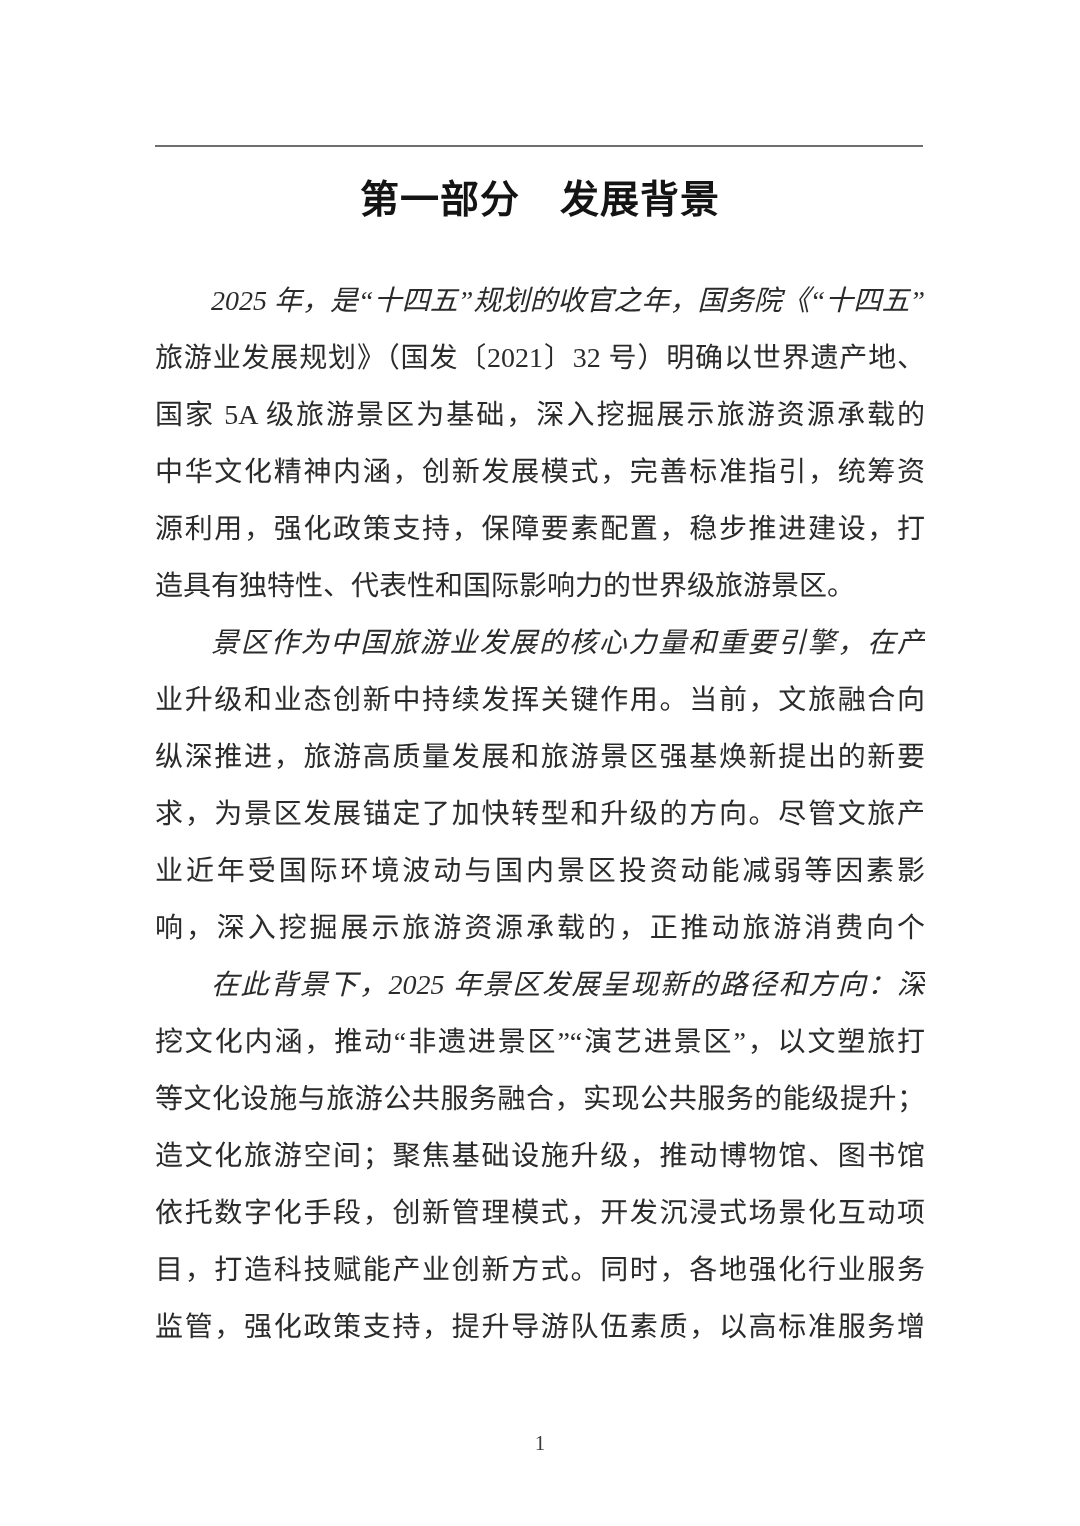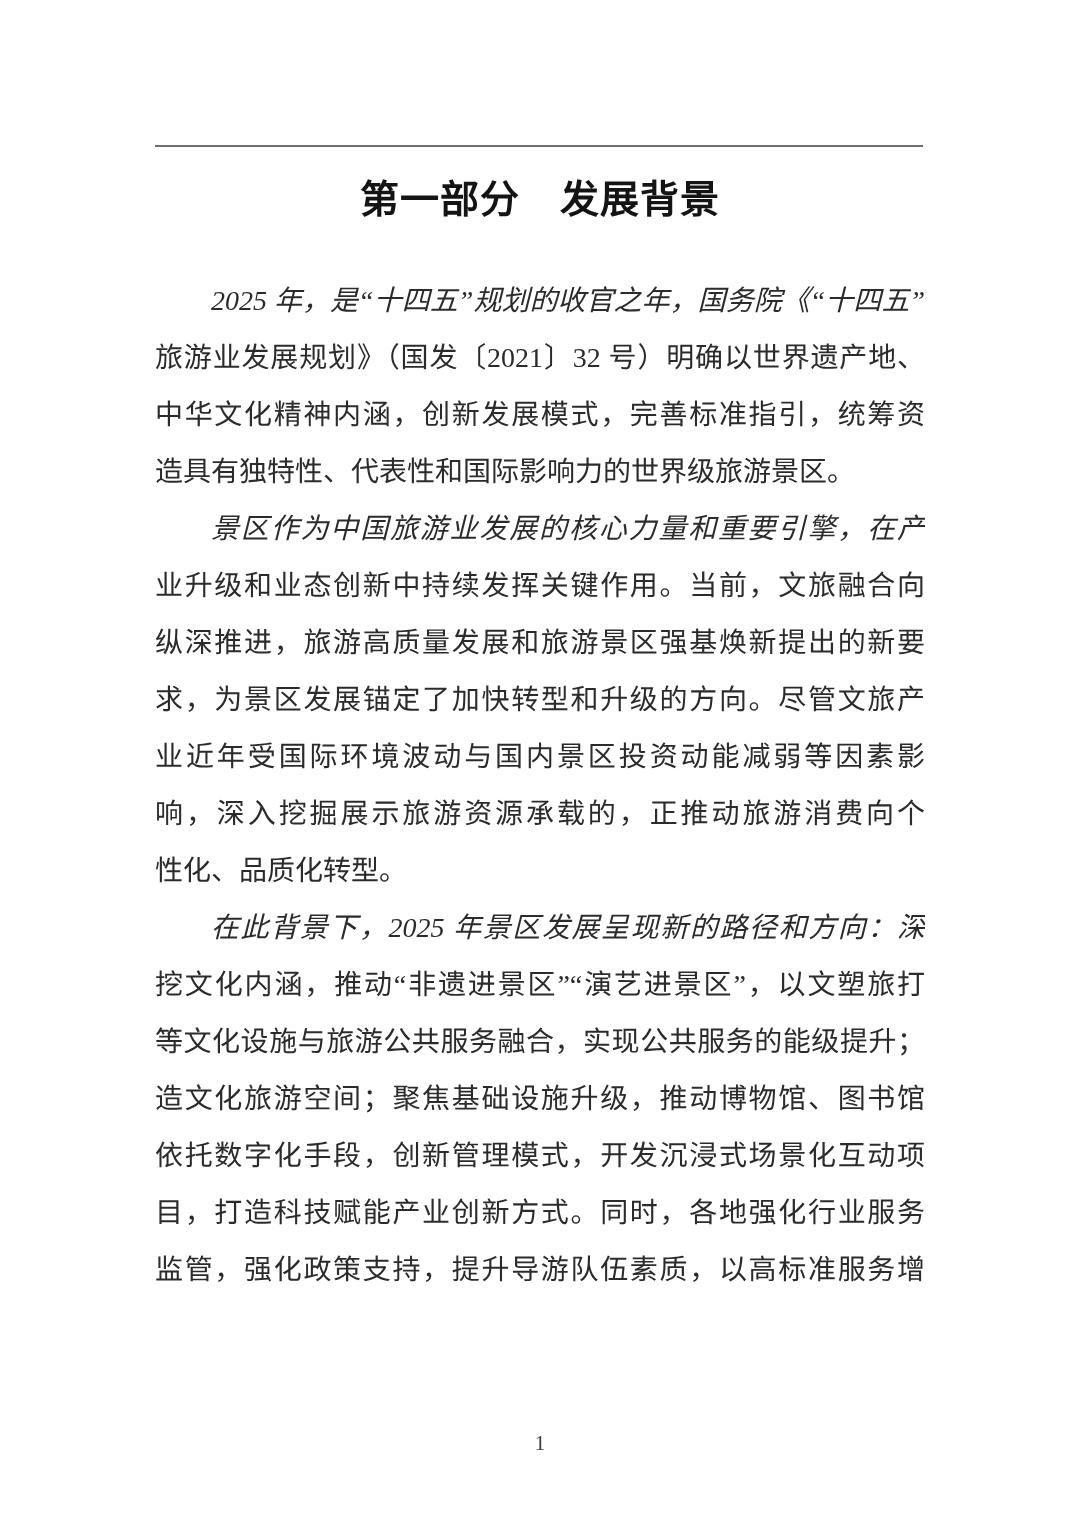--- a/index.html
+++ b/index.html
@@ -82,31 +82,32 @@
 <div class="page">
 
   <div class="header-rule"></div>
 
   <h1 class="page-title">第一部分　发展背景</h1>
 
   <div class="body-text">
       <div class="paragraph">
         <div class="line first">2025 年，是“十四五”规划的收官之年，国务院《“十四五”</div>
         <div class="line">旅游业发展规划》（国发〔2021〕32 号）明确以世界遗产地、</div>
+        <div class="line">国家 5A 级旅游景区为基础，深入挖掘展示旅游资源承载的</div>
         <div class="line">中华文化精神内涵，创新发展模式，完善标准指引，统筹资</div>
+        <div class="line">源利用，强化政策支持，保障要素配置，稳步推进建设，打</div>
         <div class="line para-end">造具有独特性、代表性和国际影响力的世界级旅游景区。</div>
       </div>
       <div class="paragraph">
         <div class="line first">景区作为中国旅游业发展的核心力量和重要引擎，在产</div>
         <div class="line">业升级和业态创新中持续发挥关键作用。当前，文旅融合向</div>
         <div class="line">纵深推进，旅游高质量发展和旅游景区强基焕新提出的新要</div>
         <div class="line">求，为景区发展锚定了加快转型和升级的方向。尽管文旅产</div>
         <div class="line">业近年受国际环境波动与国内景区投资动能减弱等因素影</div>
         <div class="line">响，深入挖掘展示旅游资源承载的，正推动旅游消费向个</div>
-        <div class="line para-end">性化、品质化转型。</div>
       </div>
       <div class="paragraph">
         <div class="line first">在此背景下，2025 年景区发展呈现新的路径和方向：深</div>
         <div class="line">挖文化内涵，推动“非遗进景区”“演艺进景区”，以文塑旅打</div>
         <div class="line">等文化设施与旅游公共服务融合，实现公共服务的能级提升；</div>
         <div class="line">造文化旅游空间；聚焦基础设施升级，推动博物馆、图书馆</div>
         <div class="line">依托数字化手段，创新管理模式，开发沉浸式场景化互动项</div>
         <div class="line">目，打造科技赋能产业创新方式。同时，各地强化行业服务</div>
         <div class="line">监管，强化政策支持，提升导游队伍素质，以高标准服务增</div>
       </div>

